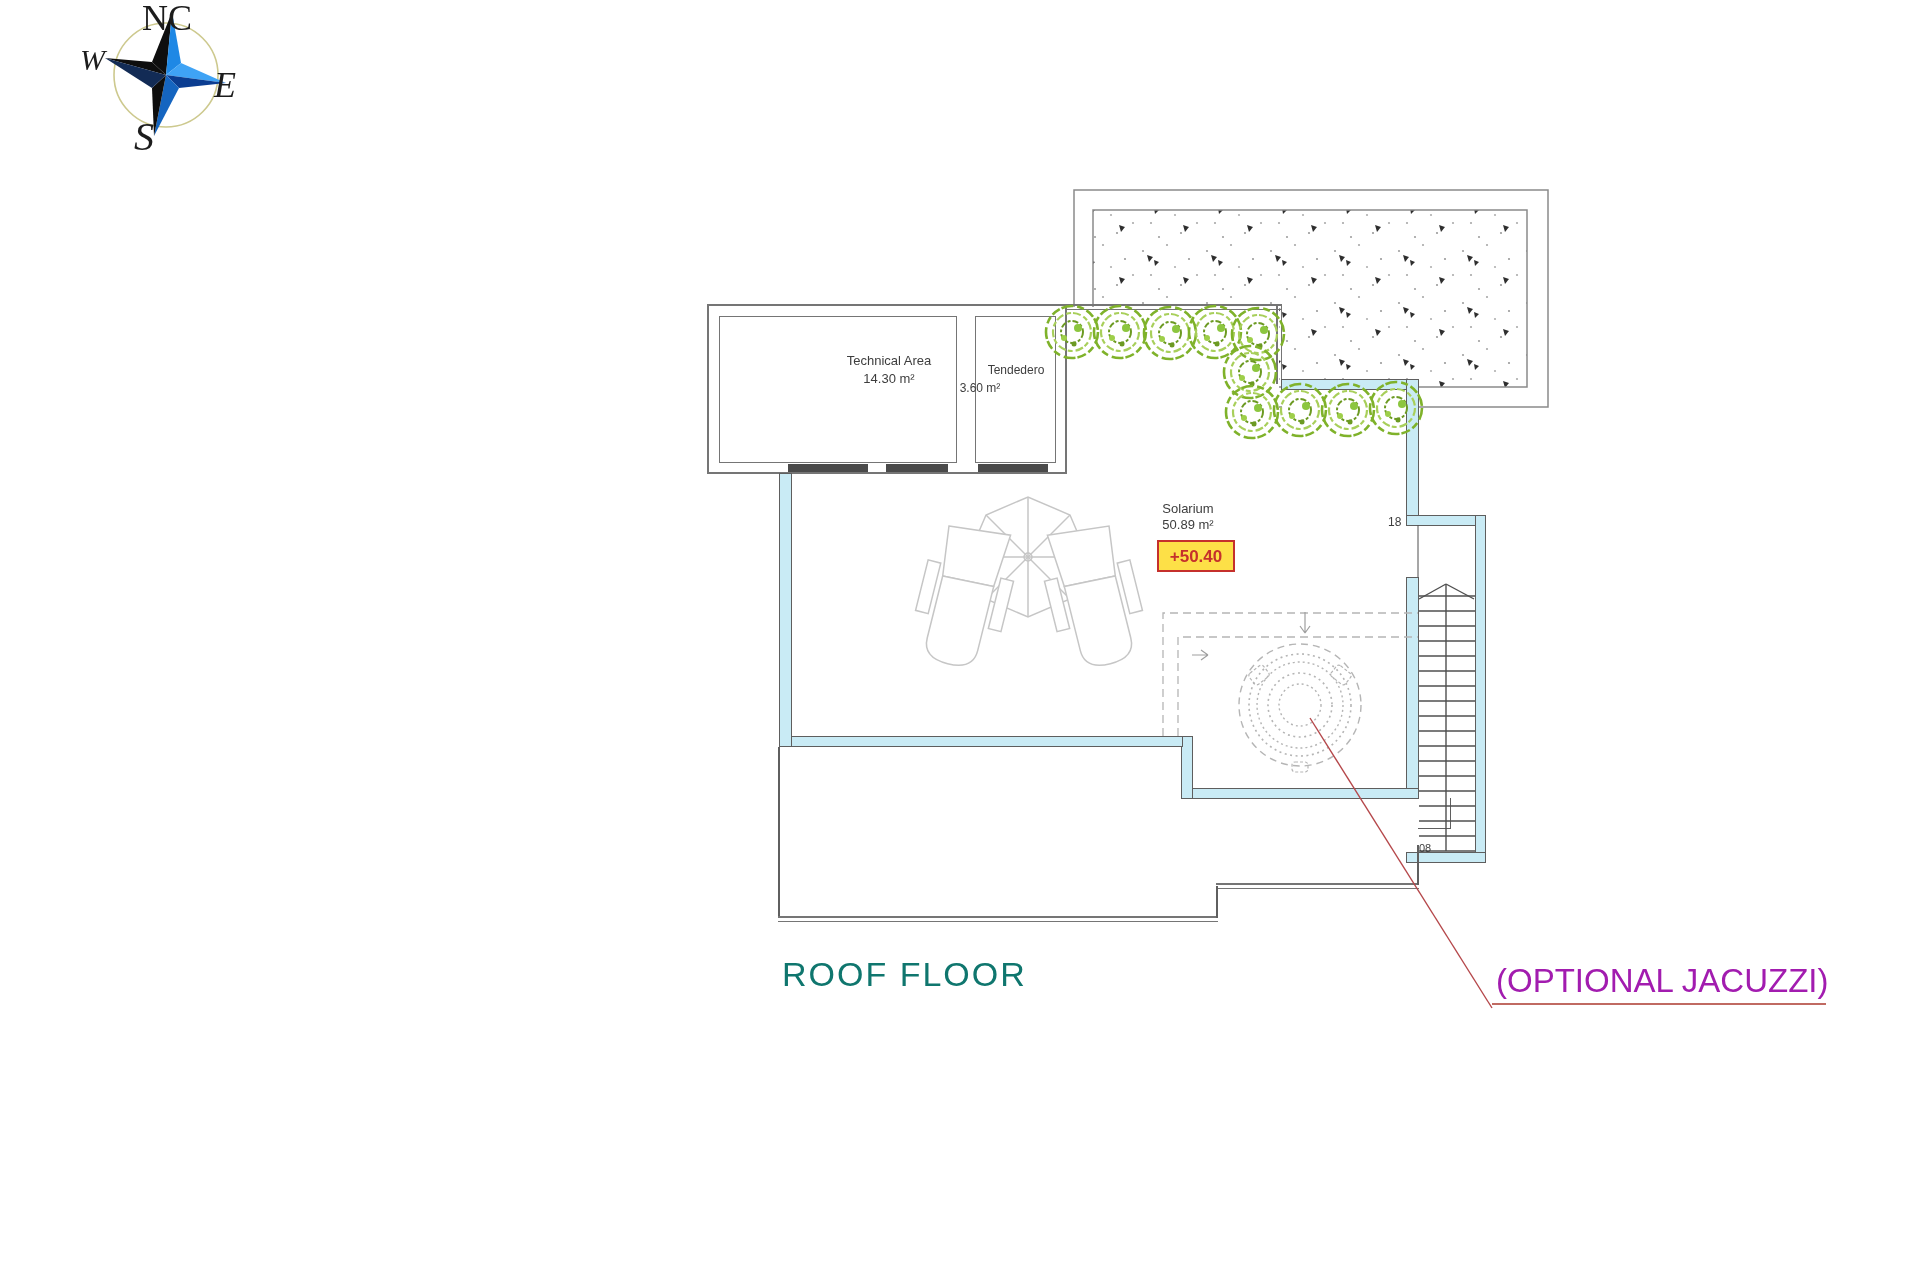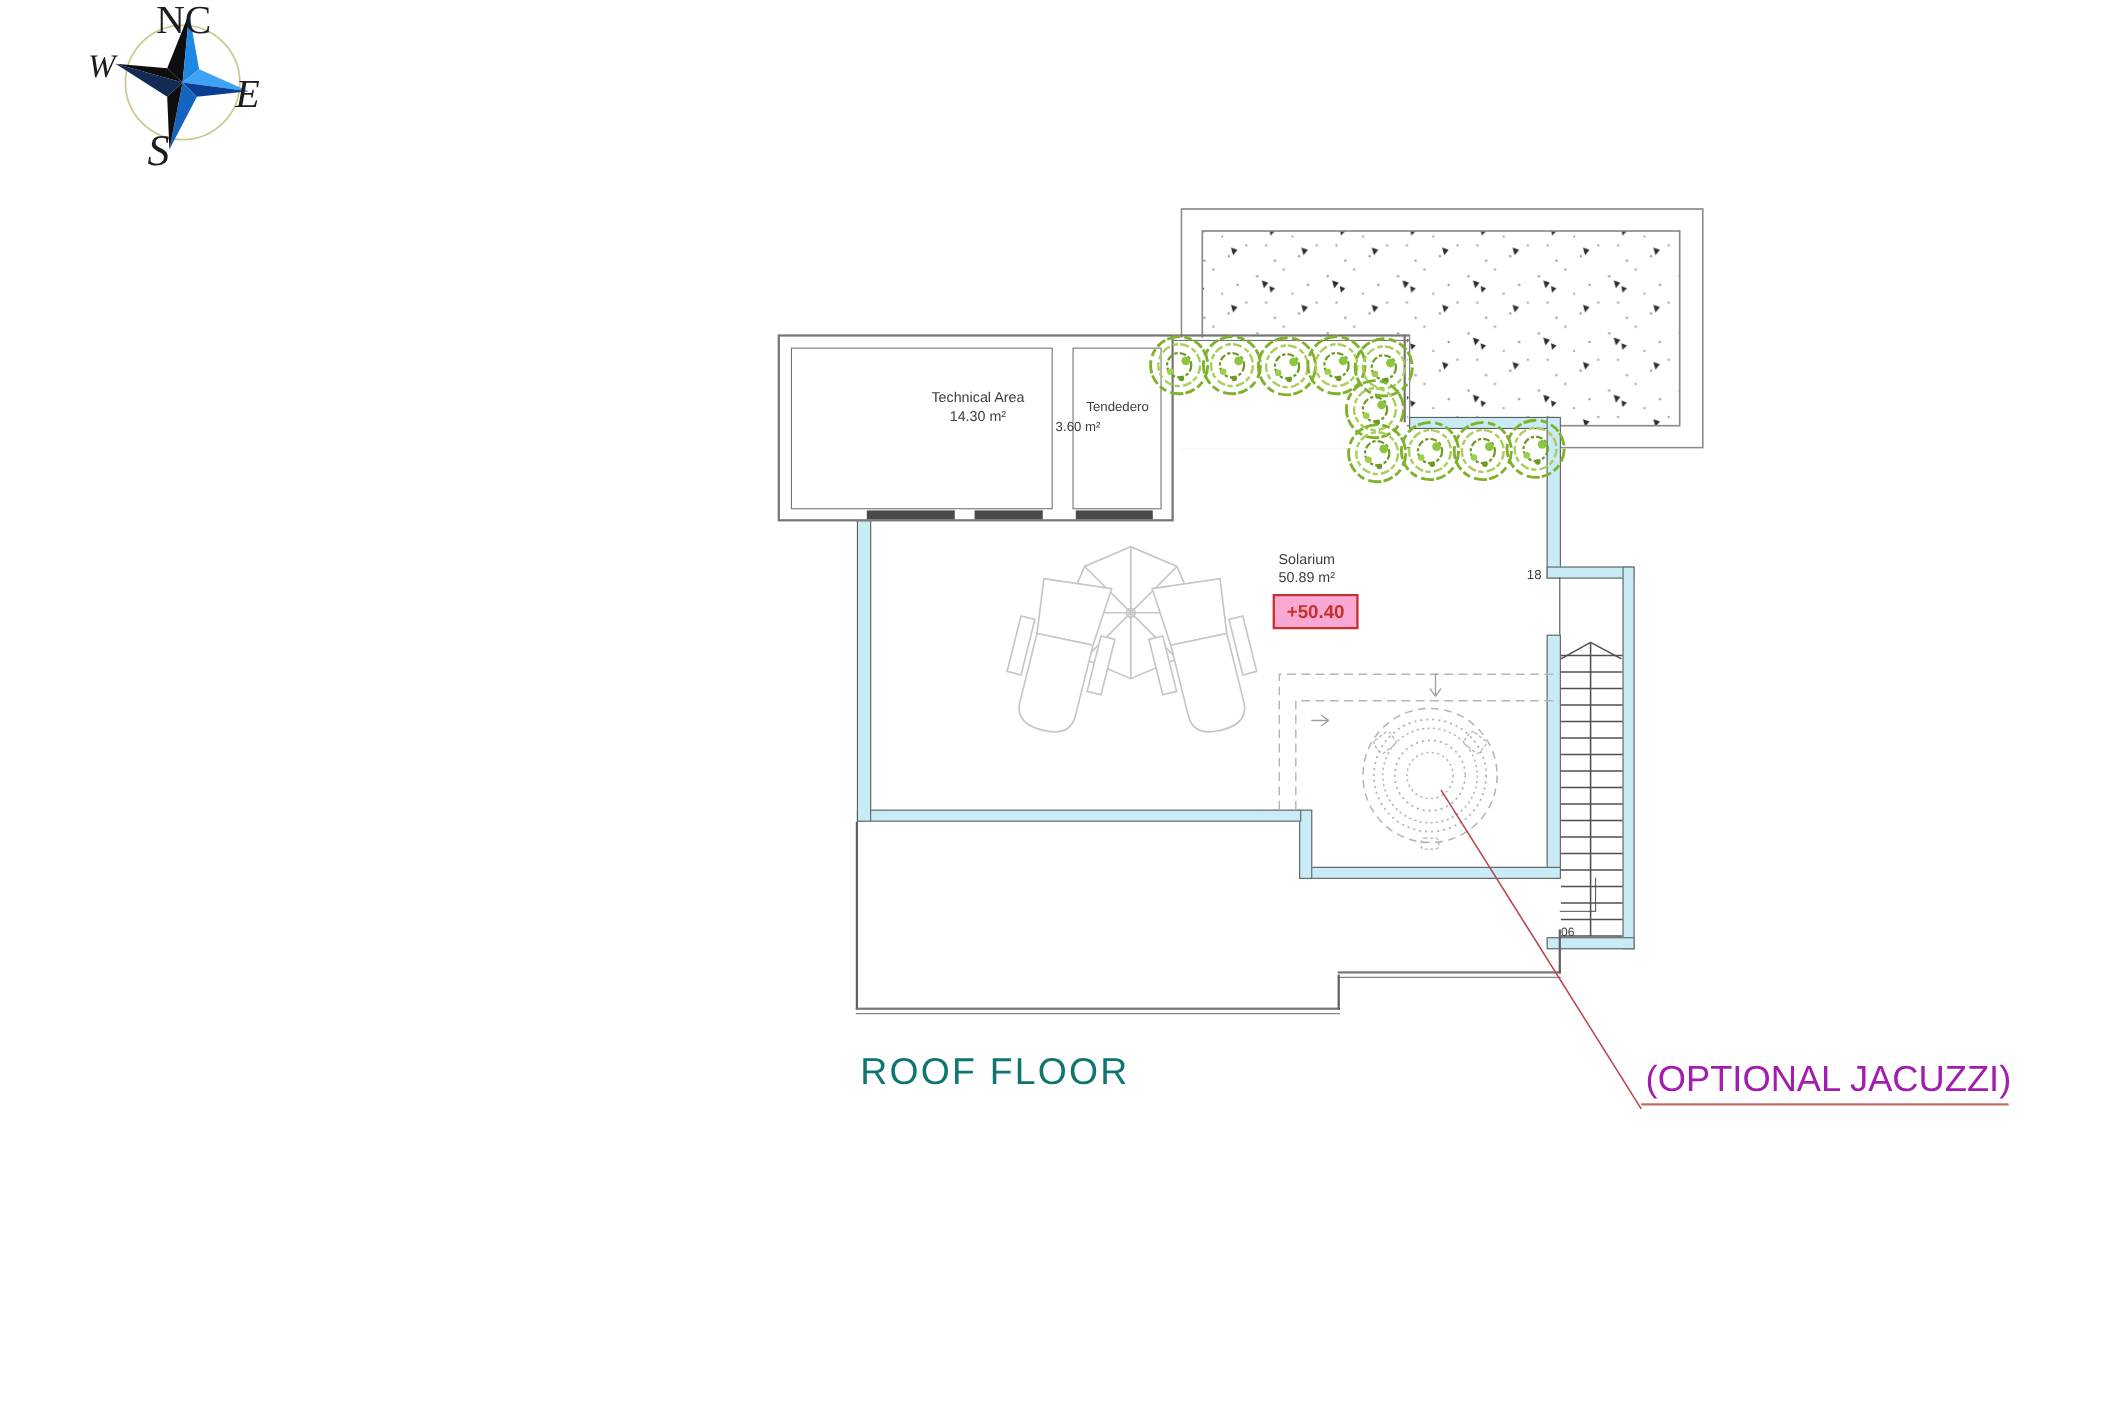--- a/index.html
+++ b/index.html
@@ -10,21 +10,21 @@
   .dwallh{position:absolute;border-top:2px solid #757575;border-bottom:1.5px solid #757575;box-sizing:border-box;}
   .dwallv{position:absolute;border-left:2px solid #757575;border-right:1.5px solid #757575;box-sizing:border-box;}
   .gline{position:absolute;background:#5f5f5f;}
   .lbl{position:absolute;color:#3d3d3d;line-height:1.25;}
   .ctr{text-align:center;}
   .room-outer{position:absolute;border:2px solid #757575;box-sizing:border-box;background:#ffffff;}
   .room-inner{position:absolute;border:1.5px solid #757575;box-sizing:border-box;}
   .darkbar{position:absolute;background:#4a4a4a;}
   .cover{position:absolute;background:#ffffff;}
   .level-box{position:absolute;border:2px solid #c5302c;color:#c5302c;box-sizing:border-box;
-             text-align:center;font-weight:600;background:#f9a8d4;}
+             text-align:center;font-weight:600;background:#fde047;}
   .red-note{position:absolute;color:#a21caf;white-space:nowrap;}
   .red-underline{position:absolute;background:#c06a62;}
   svg{display:block;}
 </style>
 </head>
 <body>
 
 <div class="canvas">
 
   <svg class="abs" style="left:1073px;top:189px;" width="476" height="219">
@@ -203,20 +203,20 @@
 
   <div class="lbl ctr" style="left:971px;top:363px;width:90px;font-size:12px;">Tendedero</div>
   <div class="lbl ctr" style="left:935px;top:381px;width:90px;font-size:12px;">3.60 m²</div>
 
   <div class="lbl ctr" style="left:1128px;top:501px;width:120px;font-size:13px;">Solarium</div>
   <div class="lbl ctr" style="left:1128px;top:517px;width:120px;font-size:13px;">50.89 m²</div>
 
   <div class="level-box" style="left:1157px;top:540px;width:78px;height:32px;font-size:17px;line-height:29px;">+50.40</div>
 
   <div class="lbl" style="left:1388px;top:515px;font-size:12px;">18</div>
-  <div class="lbl" style="left:1419px;top:842px;font-size:11px;">06</div>
+  <div class="lbl" style="left:1419px;top:842px;font-size:11px;">08</div>
 
   <div class="lbl" style="left:782px;top:953px;font-size:34px;letter-spacing:2px;color:#0f766e;">ROOF FLOOR</div>
 
   <div class="red-note" style="left:1496px;top:962px;font-size:33px;">(OPTIONAL JACUZZI)</div>
   <div class="red-underline" style="left:1492px;top:1003px;width:334px;height:2px;"></div>
 
 </div>
 
 </body></html>

